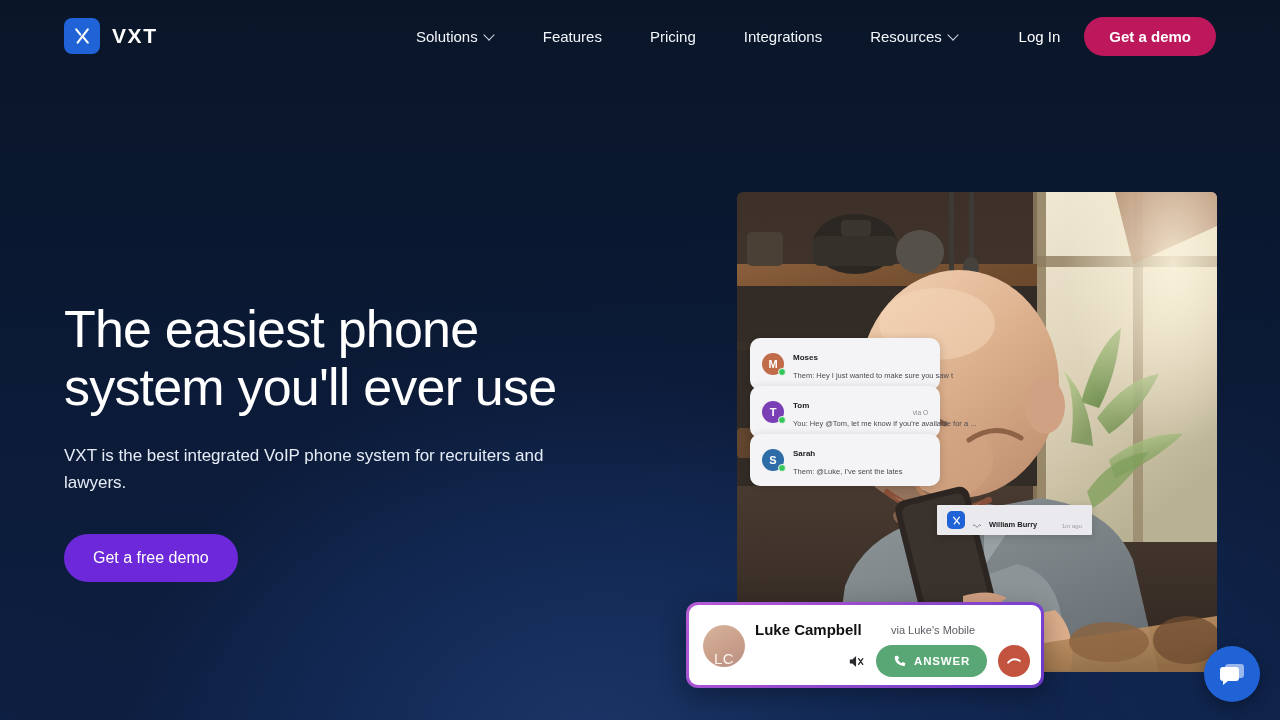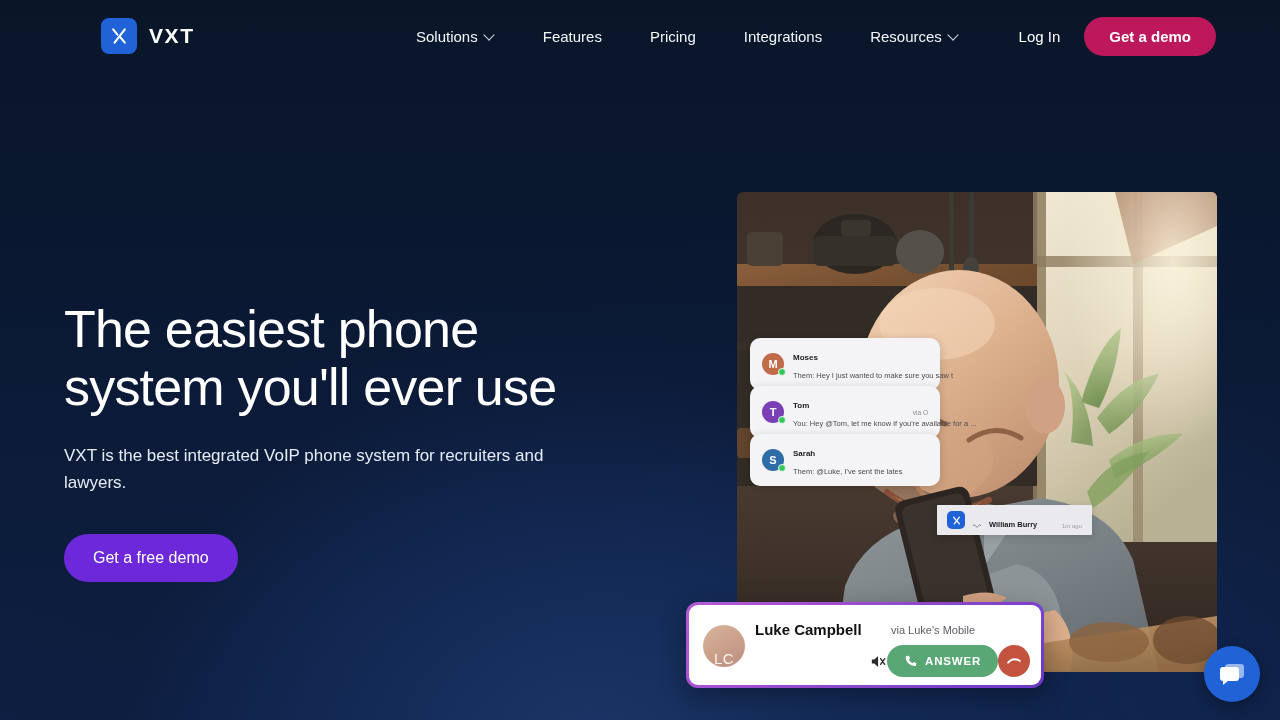--- a/index.html
+++ b/index.html
@@ -16,21 +16,21 @@
     position:absolute; inset:0;
     background:
       radial-gradient(ellipse 760px 620px at 46% 104%, #1b3566 0%, rgba(21,45,92,0.75) 32%, rgba(13,28,60,0.25) 62%, rgba(10,23,48,0) 80%),
       radial-gradient(ellipse 900px 700px at 78% 100%, rgba(22,48,100,0.55) 0%, rgba(12,27,57,0.15) 55%, rgba(10,23,48,0) 78%),
       linear-gradient(180deg, #0a1628 0%, #0a1832 38%, #0c1c3a 70%, #0d1f42 100%);
   }
 
   
   #header {
     position:absolute; top:0; left:0; width:1280px; height:72px;
-    display:flex; align-items:center; z-index:40;padding-left:37px;
+    display:flex; align-items:center; z-index:40;
   }
   #brand { display:flex; align-items:center; margin-left:64px; gap:12px; }
   #logo-mark {
     width:36px; height:36px; border-radius:8px;
     background:#1f63d6;
     display:flex; align-items:center; justify-content:center;
   }
   #logo-mark svg { display:block; }
   #brand-name {
     color:#ffffff; font-size:21px; letter-spacing:1.6px; font-weight:600;
@@ -160,21 +160,21 @@
   #call-name {
     position:absolute; left:66px; top:16px;
     font-size:15px; font-weight:700; color:#111114;
   }
   #call-via {
     position:absolute; left:202px; top:19px;
     font-size:11px; color:#5b5b63;
   }
   #call-actions {
     position:absolute; right:11px; bottom:8px;
-    display:flex; align-items:center; 
+    display:flex; align-items:center; gap:11px;
   }
   #mute-btn {
     width:18px; height:18px; cursor:pointer;
     display:flex; align-items:center; justify-content:center;
   }
   #answer-btn {
     background:#5aa776; color:#fff; border:none; border-radius:999px;
     height:32px; padding:0 17px; font-size:11.5px; font-weight:700;
     letter-spacing:0.8px; display:flex; align-items:center; gap:7px;
     cursor:pointer; font-family:inherit;

